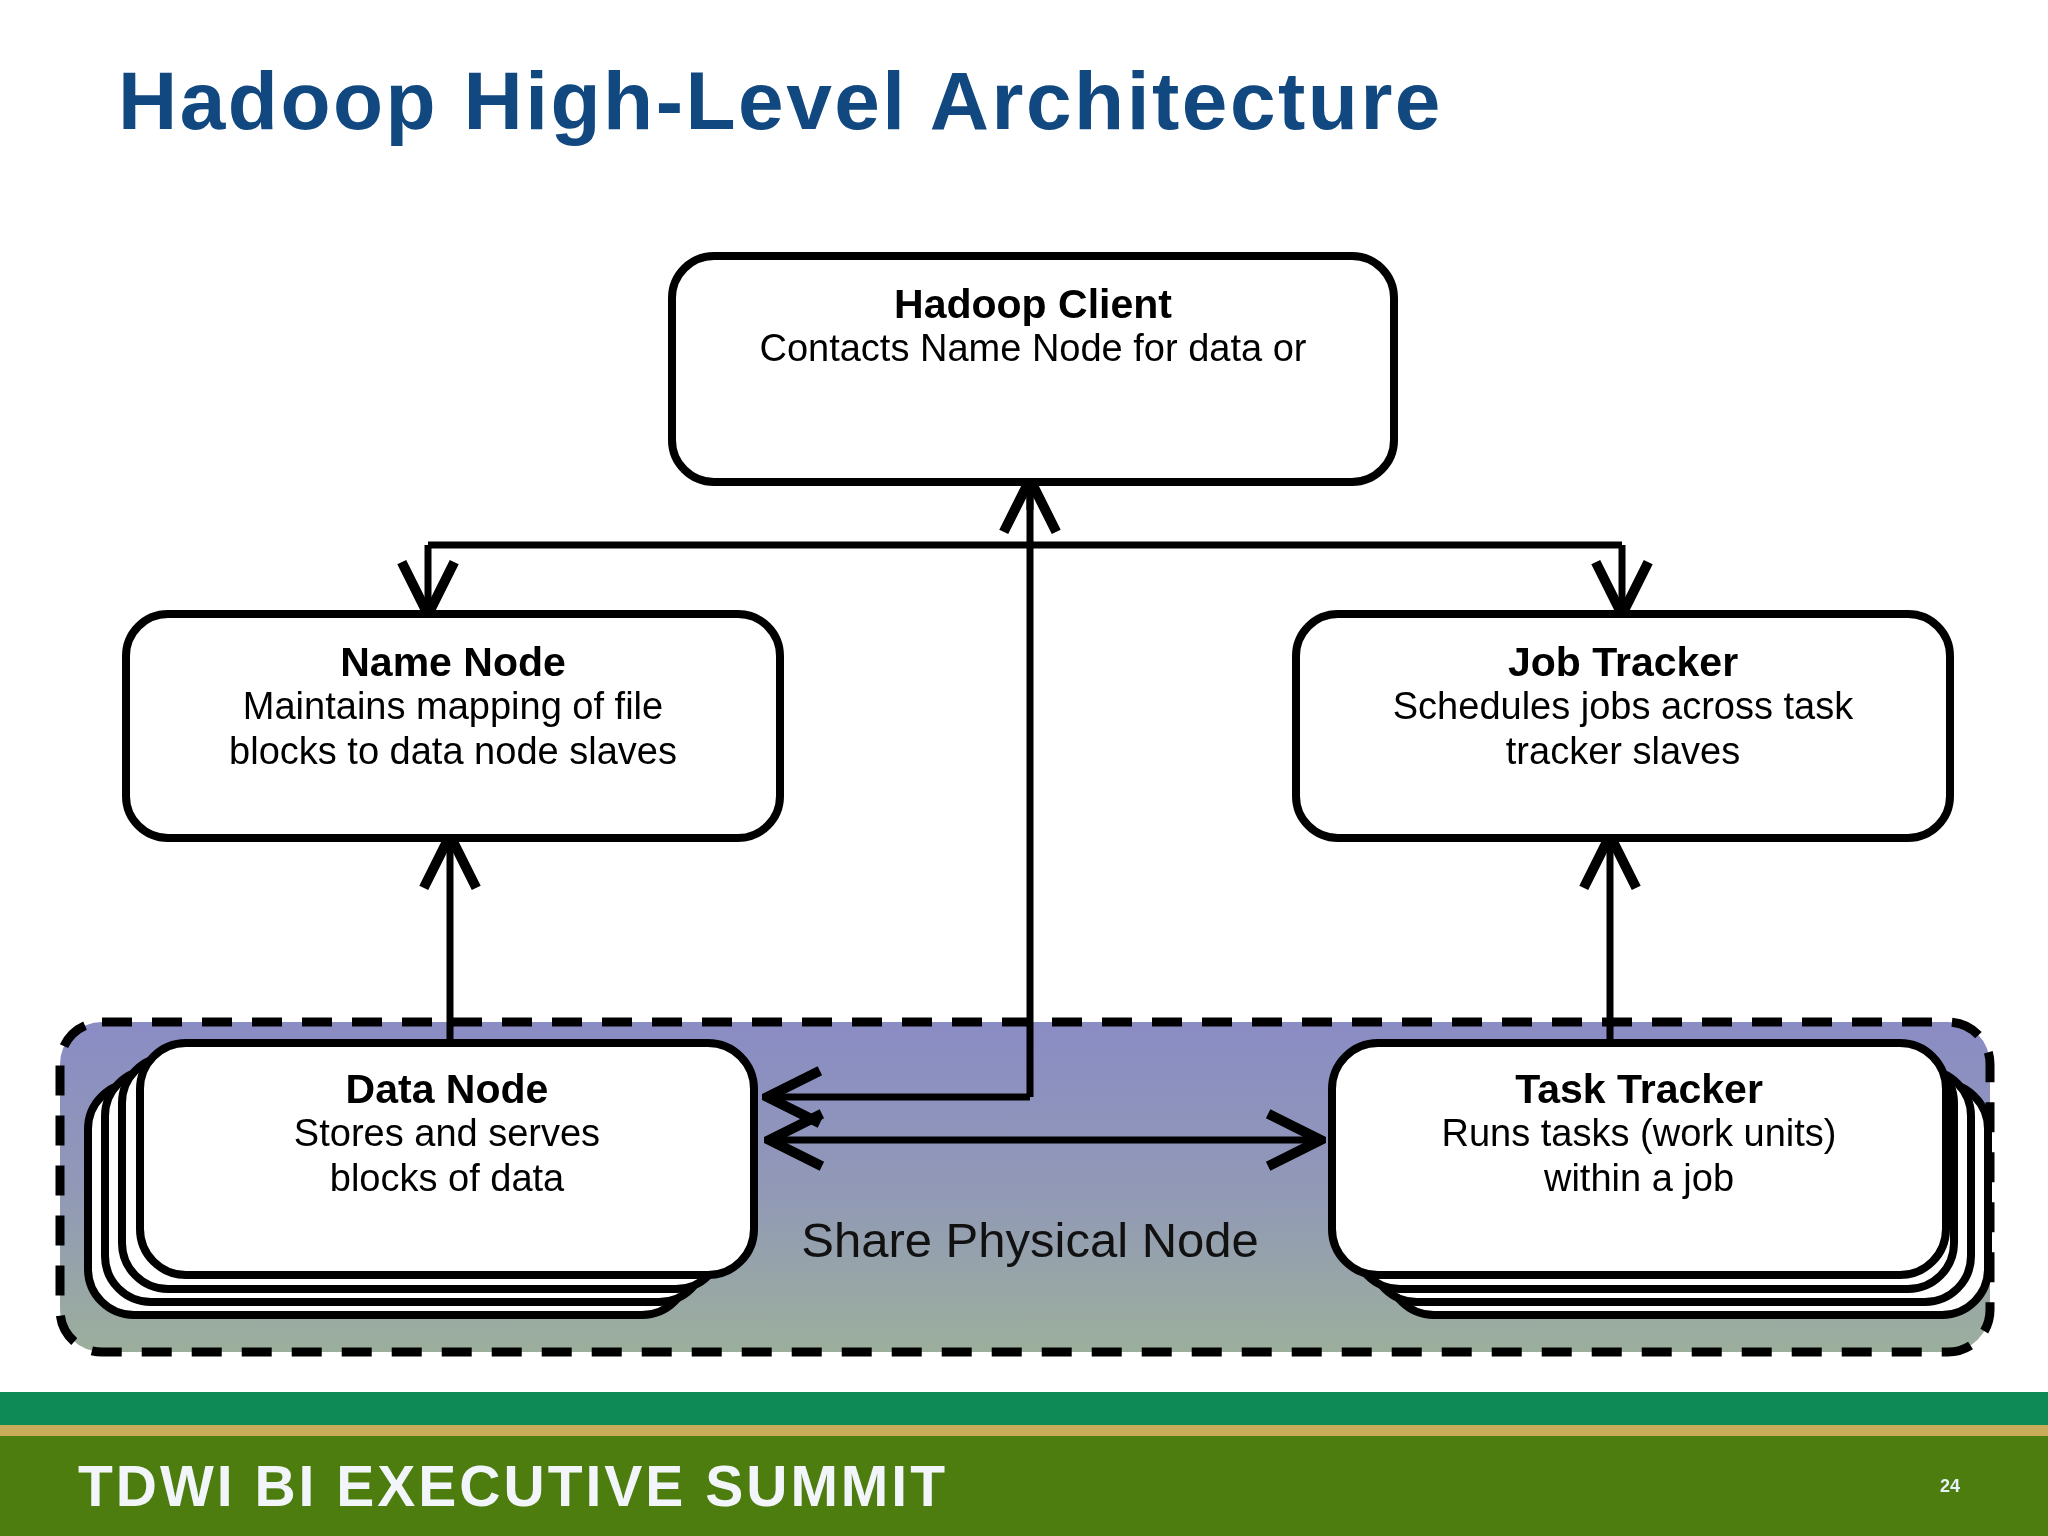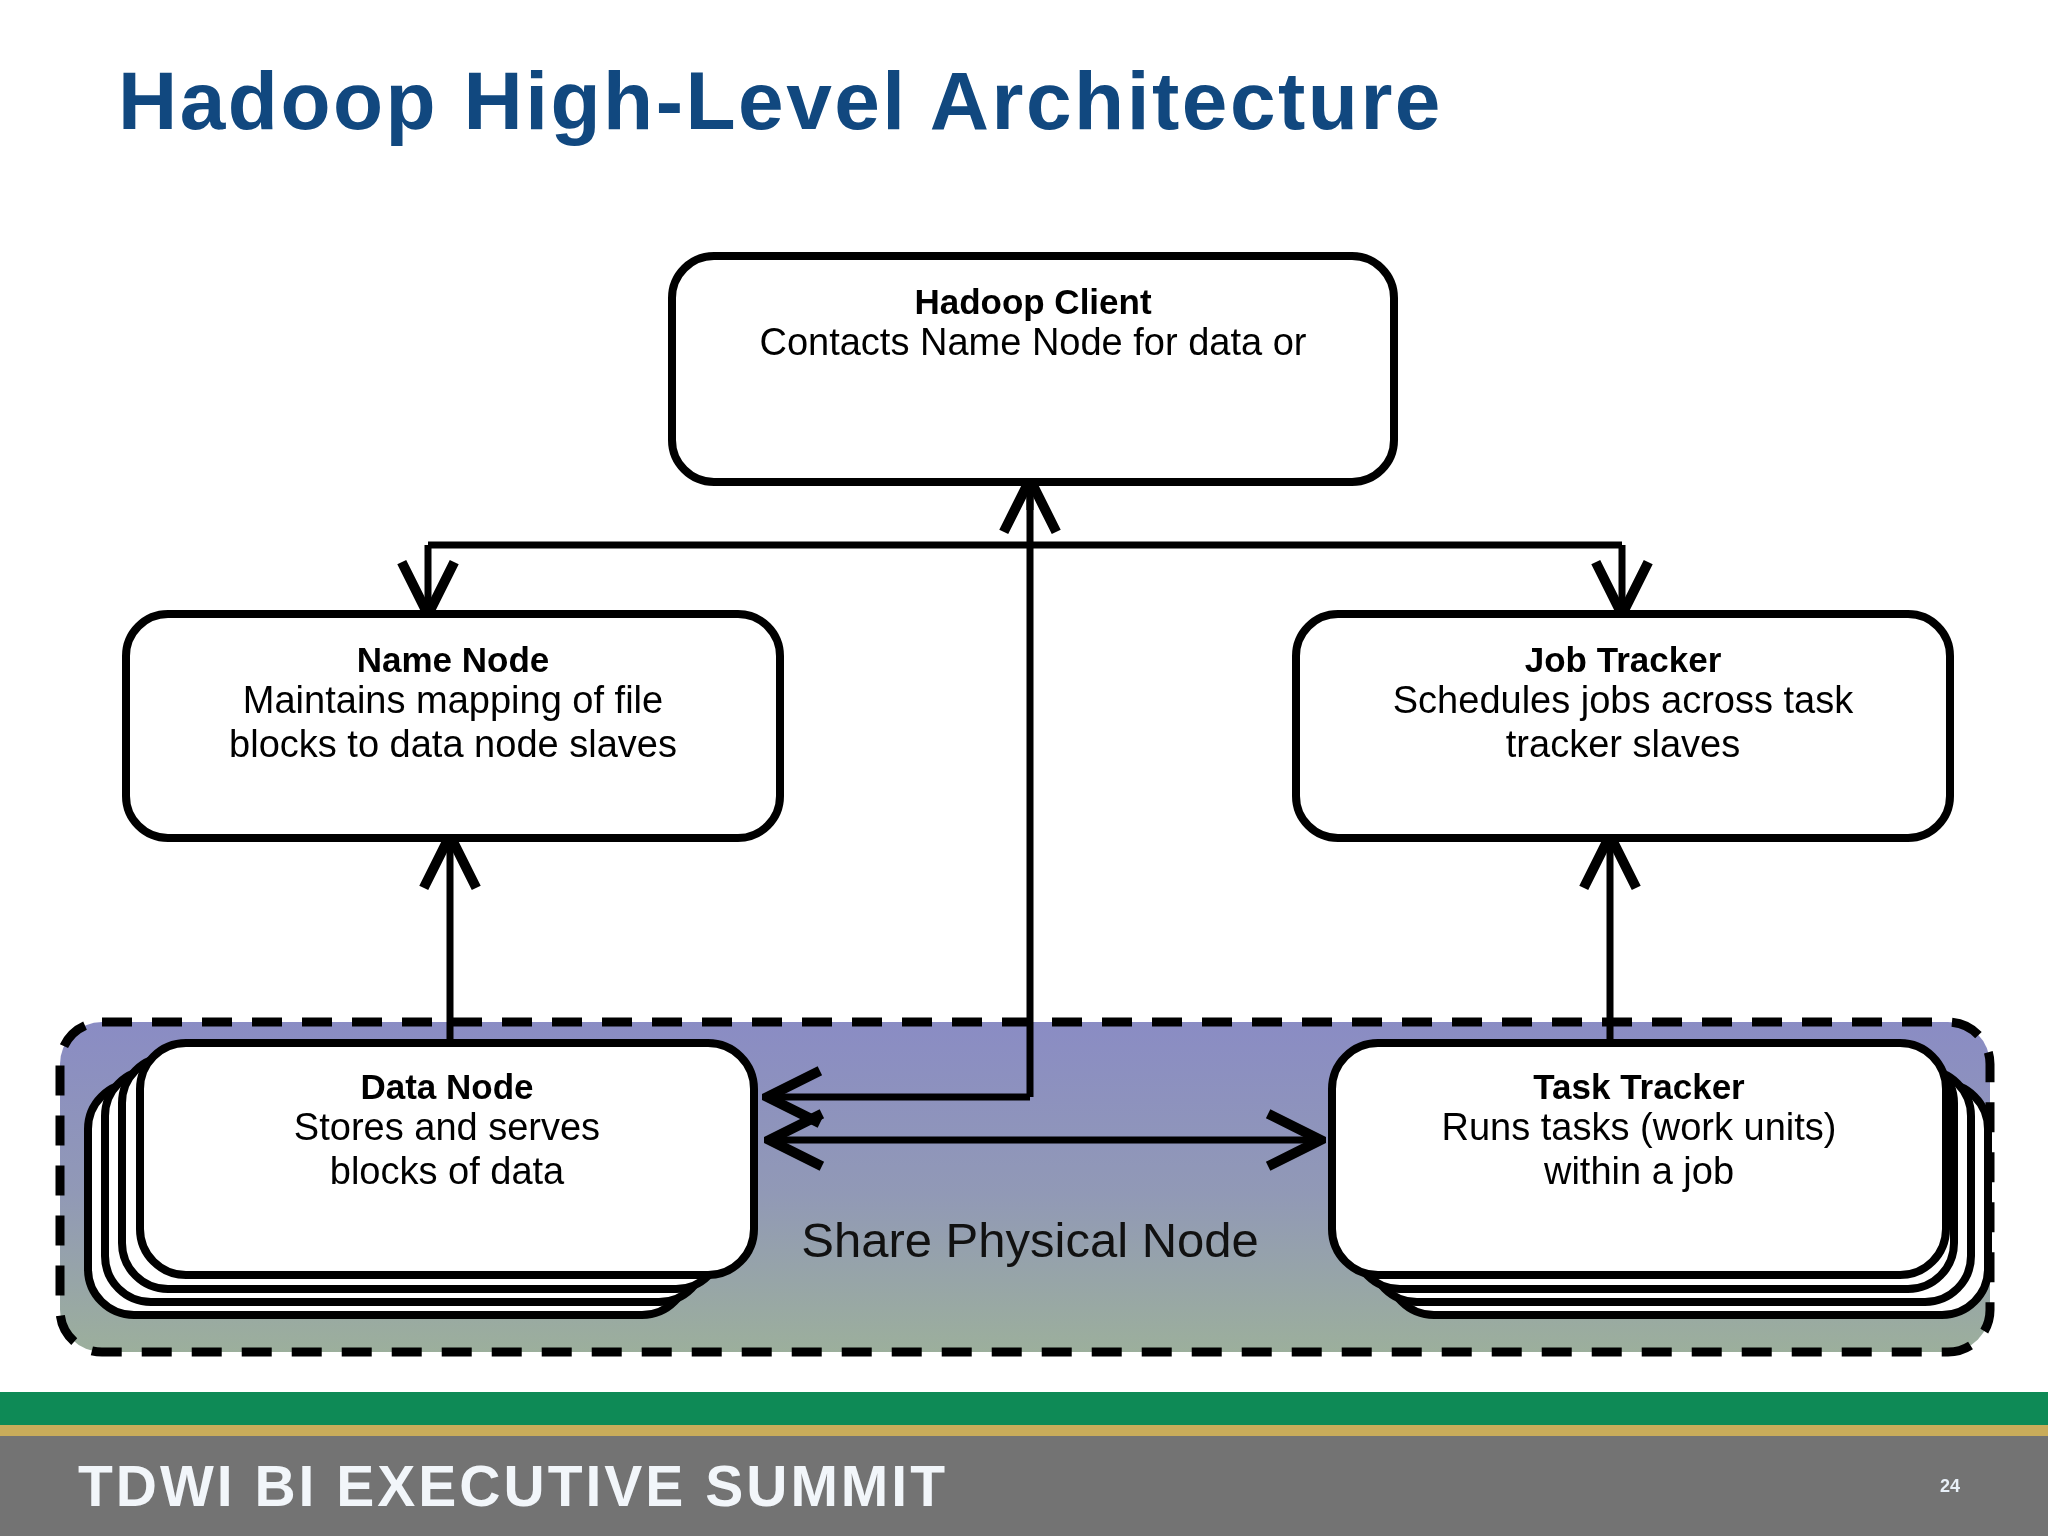--- a/index.html
+++ b/index.html
@@ -28,34 +28,34 @@
   .diagram{position:absolute;left:0;top:0;width:2048px;height:1400px;}
   svg.d{position:absolute;left:0;top:0;width:2048px;height:1400px;overflow:visible;}
 
   
   .nodebox-text{
     position:absolute;
     text-align:center;
     color:#000;
     pointer-events:none;
   }
-  .nb-title{font-weight:bold;font-size:35px;line-height:1.06;}
+  .nb-title{font-weight:bold;font-size:41px;line-height:1.06;}
   .nb-desc{font-weight:normal;font-size:38px;line-height:1.16;}
   .share-label{
     position:absolute;
     text-align:center;
     font-size:49px;
     color:#111;
   }
 
   
   .footer{position:absolute;left:0;bottom:0;width:2048px;}
   .bar-green{height:33px;background:#0E8A56;}
   .bar-gold{height:11px;background:#C9AC5A;}
-  .bar-navy{height:100px;background:#737373;position:relative;}
+  .bar-navy{height:100px;background:#4d7c0f;position:relative;}
   .summit-text{
     position:absolute;
     left:78px; top:50%;
     transform:translateY(-50%);
     color:#F2F6FA;
     font-size:57px;
     font-weight:bold;
     letter-spacing:3px;
     white-space:nowrap;
   }

